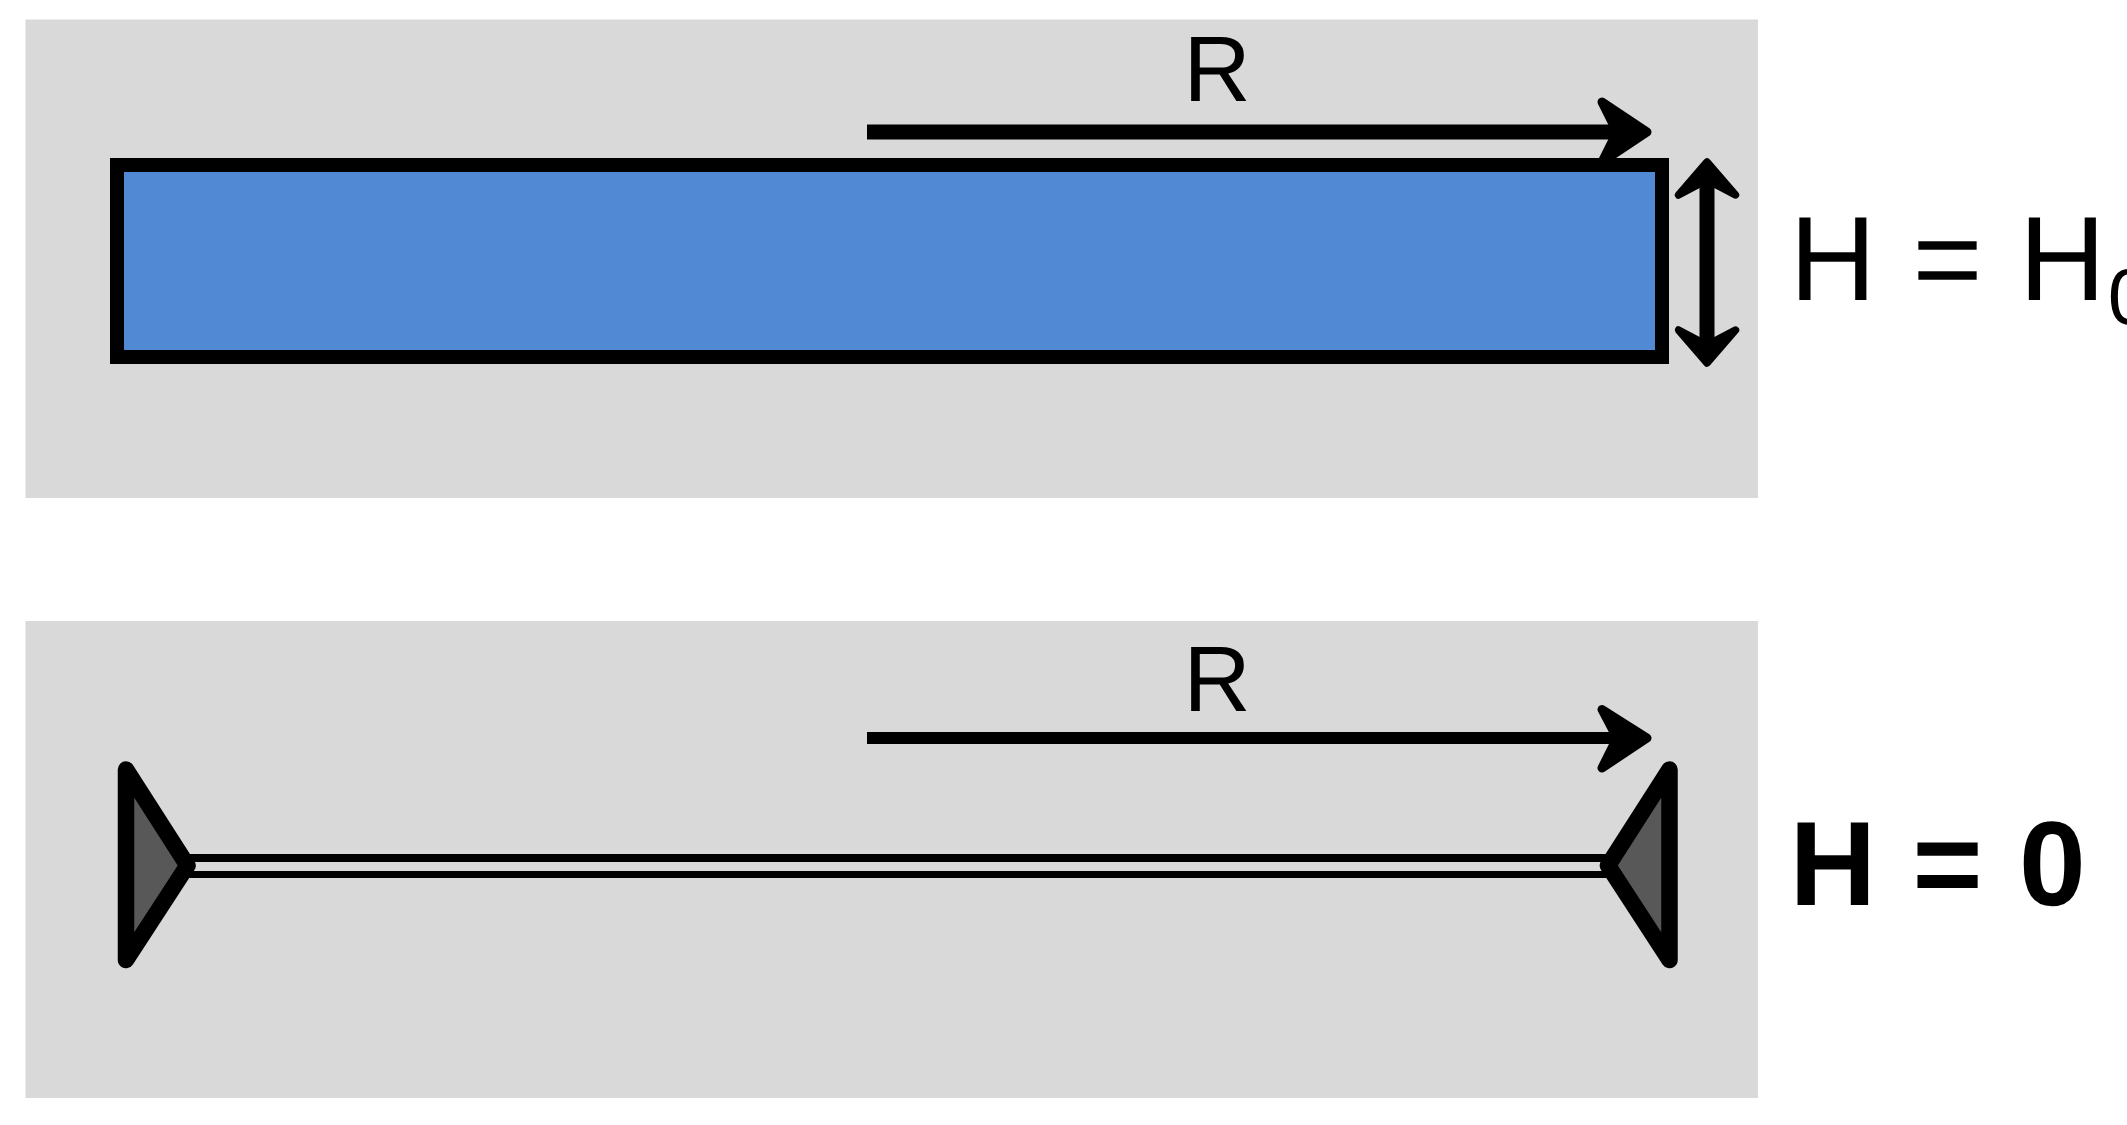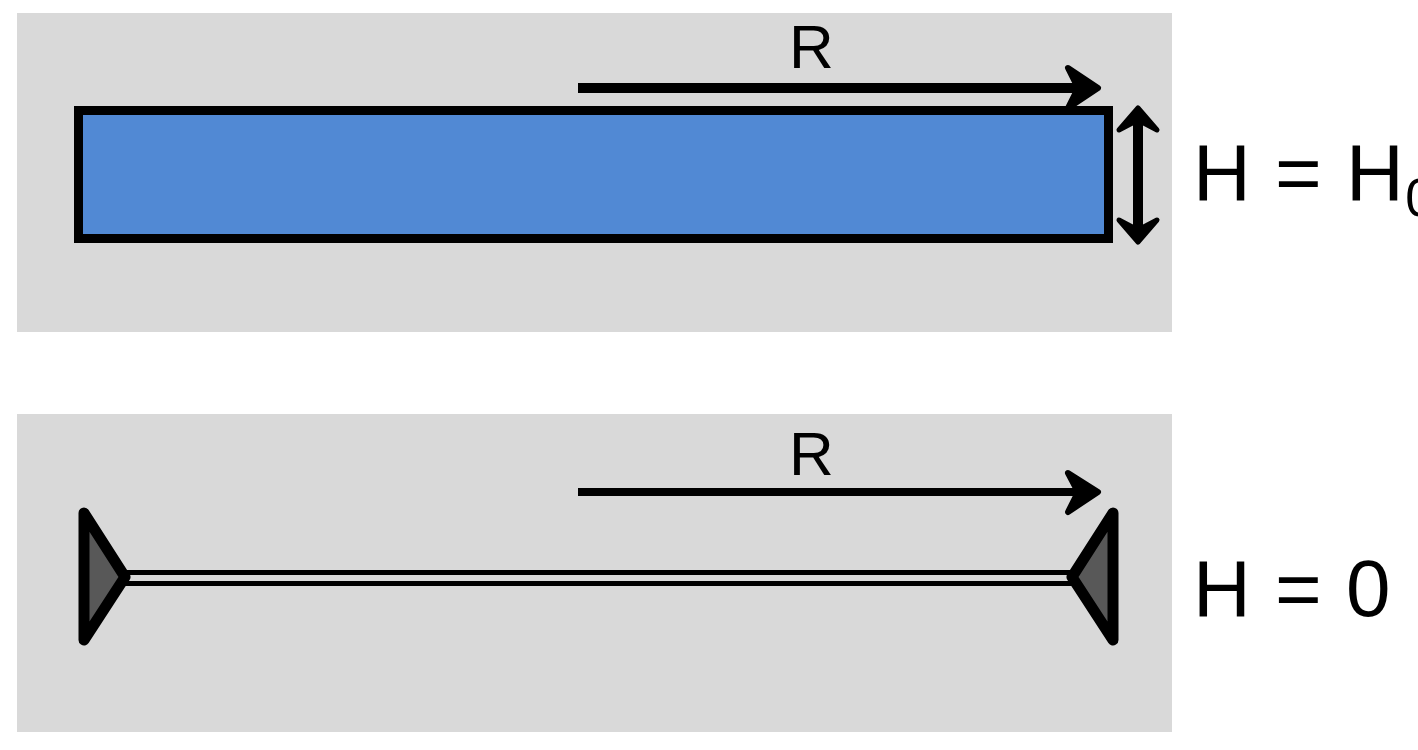--- a/index.html
+++ b/index.html
@@ -63,21 +63,21 @@
     letter-spacing: 0px;
   }
   #r-label-top  { left: 789px; top: 16px; }
   #r-label-bot  { left: 789px; top: 423px; }
 
   .h-label {
     font-size: 80px;
     letter-spacing: 1px;
   }
   #h-label-top { left: 1193px; top: 133px; }
-  #h-label-bot { left: 1193px; top: 549px; }
+  #h-label-bot { left: 1193px; top: 536px; font-weight: bold; }
 
   .sub {
     font-size: 0.66em;
     vertical-align: baseline;
     position: relative;
     top: 0.30em;
     left: 0.01em;
   }
 </style>
 </head>

